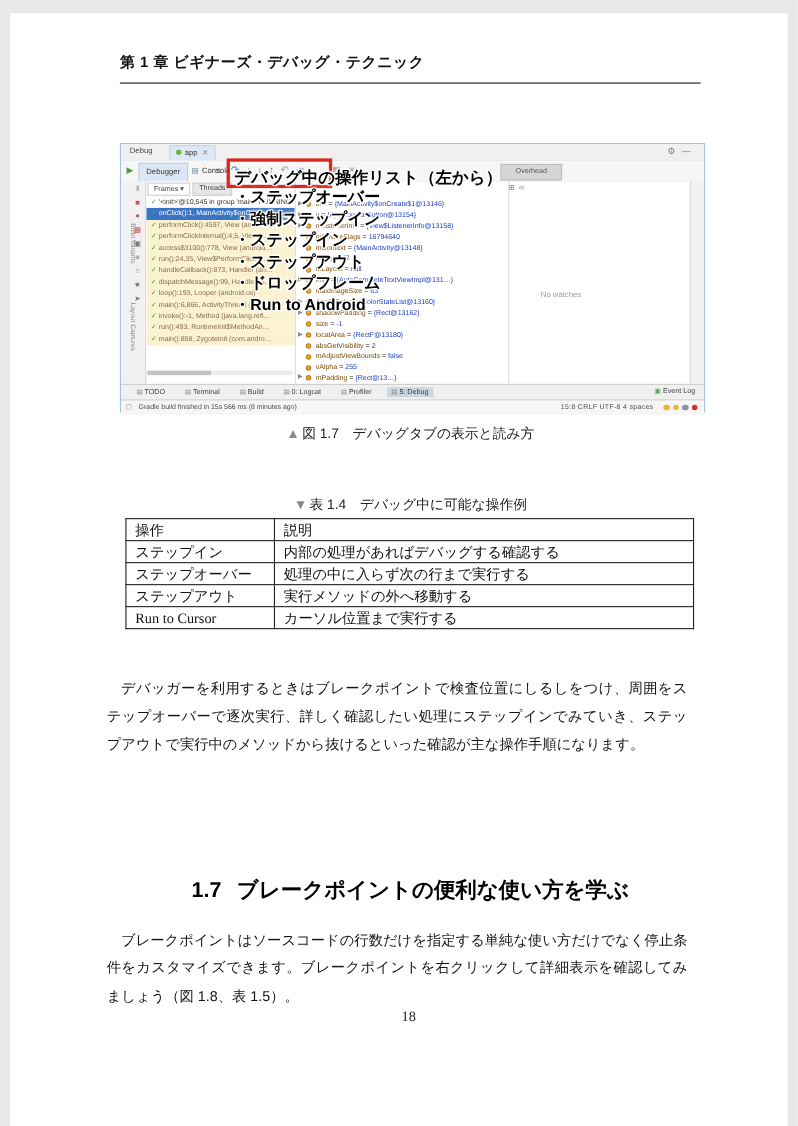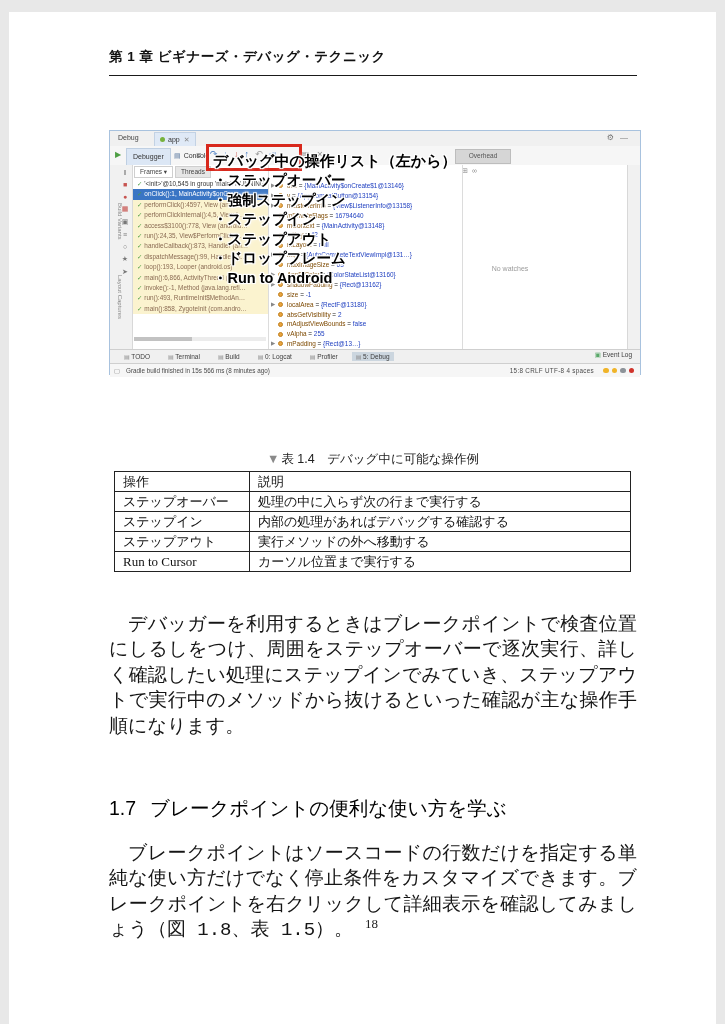--- a/index.html
+++ b/index.html
@@ -8,24 +8,24 @@
 
   
   .doc-header{position:absolute;left:100px;top:36px;width:528px;font-size:13.5px;font-weight:bold;
               letter-spacing:.5px;padding-bottom:9px;border-bottom:1.5px solid #1a1a1a;}
   .caption{position:absolute;left:100px;width:528px;text-align:center;font-size:12.5px;color:#222;}
   .caption .marker{color:#8a8a8a;margin-right:2px;}
   .pagenum{position:absolute;left:0;top:904px;width:725px;text-align:center;
            font-family:"Liberation Serif","DejaVu Serif",serif;font-size:13px;color:#222;}
 
   
-  .bodytext{position:absolute;left:100px;width:528px;font-family:Liberation Mono, monospace;
-            font-size:19px;line-height:25.4px;text-align:justify;color:#151515;}
+  .bodytext{position:absolute;left:88px;width:528px;font-family:Liberation Sans, sans-serif;
+            font-size:13px;line-height:25.4px;text-align:justify;color:#151515;}
   .bodytext p{margin:0;text-indent:1em;}
-  .sec-head{position:absolute;left:100px;top:783px;width:528px;font-size:19.5px;font-weight:normal;color:#000;}
+  .sec-head{position:absolute;left:100px;top:783px;width:528px;font-size:19.5px;font-weight:bold;color:#000;text-align:center;}
   .sec-head .num{margin-right:14px;}
 
   
   .optable{position:absolute;left:105px;top:459px;width:517px;border-collapse:collapse;
            font-family:"Liberation Serif","DejaVu Serif",serif;font-size:13px;color:#111;}
   .optable td{border:1px solid #222;padding:1px 8px;height:17px;line-height:16px;}
   .optable td.c1{width:118px;}
 
   
   .shot{position:absolute;left:100px;top:118px;width:532px;height:245px;background:#f4f4f4;
@@ -326,40 +326,43 @@
       <div class="aitem">・ステップオーバー</div>
           <div class="aitem">・強制ステップイン</div>
           <div class="aitem">・ステップイン</div>
           <div class="aitem">・ステップアウト</div>
           <div class="aitem">・ドロップフレーム</div>
           <div class="aitem">・Run to Android</div>
         </div>
     </div>
   </div>
 
+  <div class="caption" style="top:374px;">
+    <span class="marker">▲</span><span>図 1.7</span>　<span>デバッグタブの表示と読み方</span>
+  </div>
 
   <div class="caption" style="top:439px;">
     <span class="marker">▼</span><span>表 1.4</span>　<span>デバッグ中に可能な操作例</span>
   </div>
 
   <table class="optable">
     <tbody>
       <tr>
         <td class="c1">操作</td>
         <td>説明</td>
       </tr>
 
         <tr>
+          <td class="c1">ステップイン</td>
+          <td>内部の処理があればデバッグする確認する</td>
+        </tr>
+
+        <tr>
           <td class="c1">ステップオーバー</td>
           <td>処理の中に入らず次の行まで実行する</td>
-        </tr>
-
-        <tr>
-          <td class="c1">ステップイン</td>
-          <td>内部の処理があればデバッグする確認する</td>
         </tr>
 
         <tr>
           <td class="c1">ステップアウト</td>
           <td>実行メソッドの外へ移動する</td>
         </tr>
 
 
         <tr>
           <td class="c1">Run to Cursor</td>

